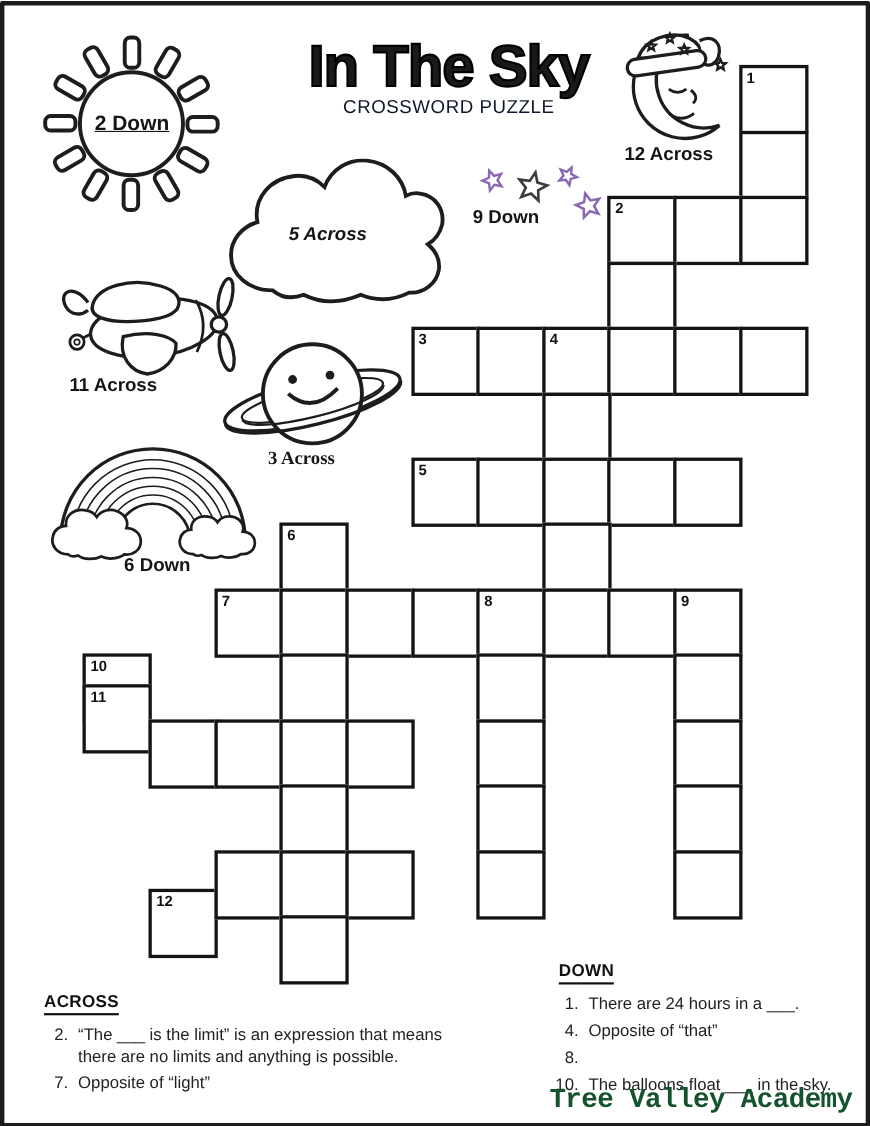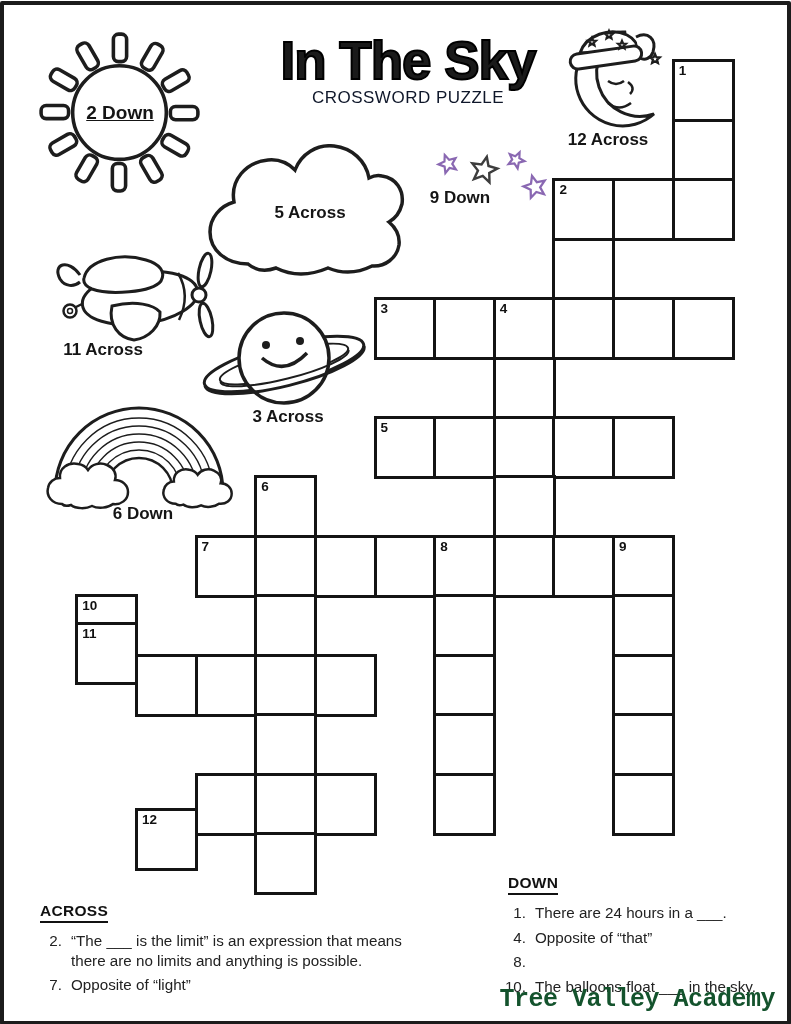--- a/index.html
+++ b/index.html
@@ -95,21 +95,21 @@
 <div class="abs pic-label" style="left:420px;top:188px;width:80px;">9 Down</div>
 
 <div class="abs" style="left:200px;top:144px;">
   <svg width="205" height="133" viewBox="0 0 205 133" fill="none" stroke="#1d1d1d" stroke-width="3.5">
     <path fill="#fff" d="M48,120 C26,120 10,106 10,88 C10,74 20,62 34,58
       C30,36 46,18 68,16 C78,15 88,19 95,26 C101,10 117,0 134,2 C152,4 166,17 169,34
       C173,32 178,31 182,32 C196,34 204,46 202,60 C200,68 196,74 189,78 C196,84 200,92 199,101
       C197,114 185,123 172,122 Q150,133 128,124 Q100,136 76,124 Q60,130 48,120 Z"></path>
   </svg>
 </div>
-<div class="abs pic-label" style="left:240px;top:203px;width:140px;">5 Across</div>
+<div class="abs pic-label" style="left:228px;top:203px;width:140px;font-style:italic;">5 Across</div>
 
 <div class="abs" style="left:48px;top:248px;">
   <svg width="172" height="95" viewBox="0 0 172 95" fill="none" stroke="#1d1d1d" stroke-width="3">
     <ellipse cx="157" cy="22" rx="6" ry="17" fill="#fff" transform="rotate(12,157,22)"></ellipse>
     <ellipse cx="158" cy="72" rx="6" ry="17" fill="#fff" transform="rotate(-12,158,72)"></ellipse>
     <path d="M26,60 L40,53" stroke-width="2.5"></path>
     <circle cx="22" cy="63" r="6.5" fill="#fff" stroke-width="2.5"></circle>
     <circle cx="22" cy="63" r="2.5" fill="#fff" stroke-width="1.5"></circle>
     <ellipse cx="92" cy="50" rx="58" ry="26" fill="#fff" transform="rotate(-7,92,50)"></ellipse>
     <path d="M130,25 Q143,47 131,72" stroke-width="2.5"></path>
@@ -130,21 +130,21 @@
     <circle cx="88" cy="48" r="45" fill="#fff" stroke-width="3.5"></circle>
     <g transform="translate(88,54) rotate(-14)">
       <path d="M-82,2 A82,20 0 0 0 82,2" stroke-width="3"></path>
       <path d="M-66,2 A66,13 0 0 0 66,2" stroke-width="2"></path>
     </g>
     <circle cx="70" cy="35" r="4" fill="#1d1d1d" stroke="none"></circle>
     <circle cx="104" cy="31" r="4" fill="#1d1d1d" stroke="none"></circle>
     <path d="M66,48 Q88,67 111,43" stroke-width="3.5"></path>
   </svg>
 </div>
-<div class="abs pic-label" style="left:218px;top:407px;width:140px;">3 Across</div>
+<div class="abs pic-label" style="left:204px;top:407px;width:140px;font-family:Liberation Serif, serif;">3 Across</div>
 
 <div class="abs" style="left:44px;top:392px;">
   <svg width="190" height="120" viewBox="0 0 190 120" fill="none" stroke="#1d1d1d">
     <g>
       <path d="M11,100 A84,84 0 0 1 179,100" stroke-width="3"></path>
       <path d="M21,100 A74,74 0 0 1 169,100" stroke-width="1.4"></path>
       <path d="M29,100 A66,66 0 0 1 161,100" stroke-width="1.4"></path>
       <path d="M37,100 A58,58 0 0 1 153,100" stroke-width="1.4"></path>
       <path d="M45,100 A50,50 0 0 1 145,100" stroke-width="1.4"></path>
       <path d="M53,100 A42,42 0 0 1 137,100" stroke-width="1.4"></path>

